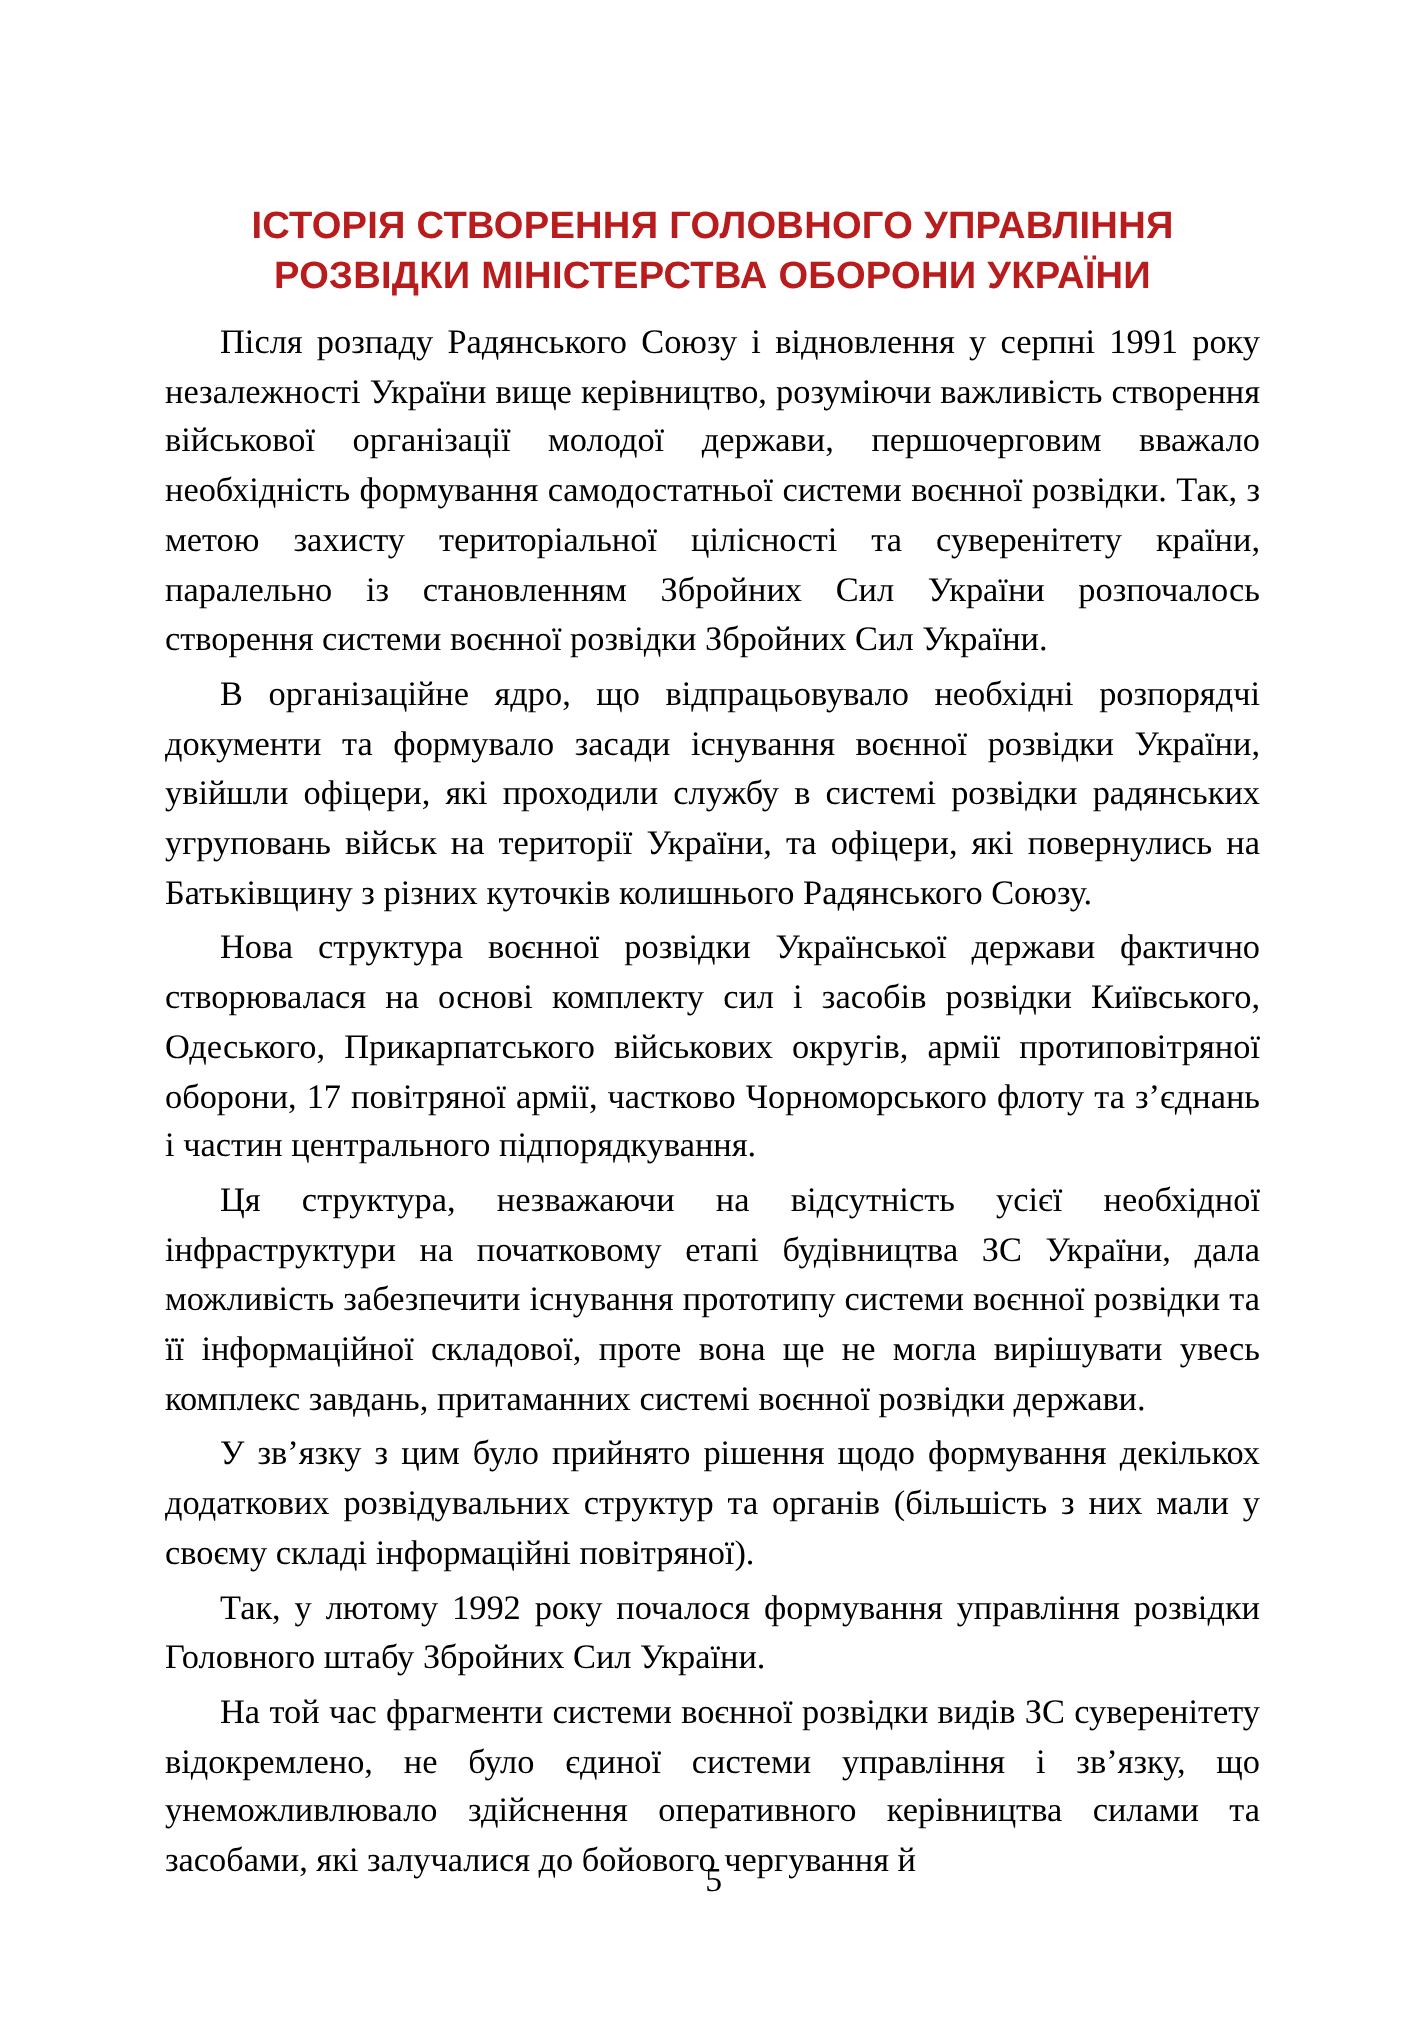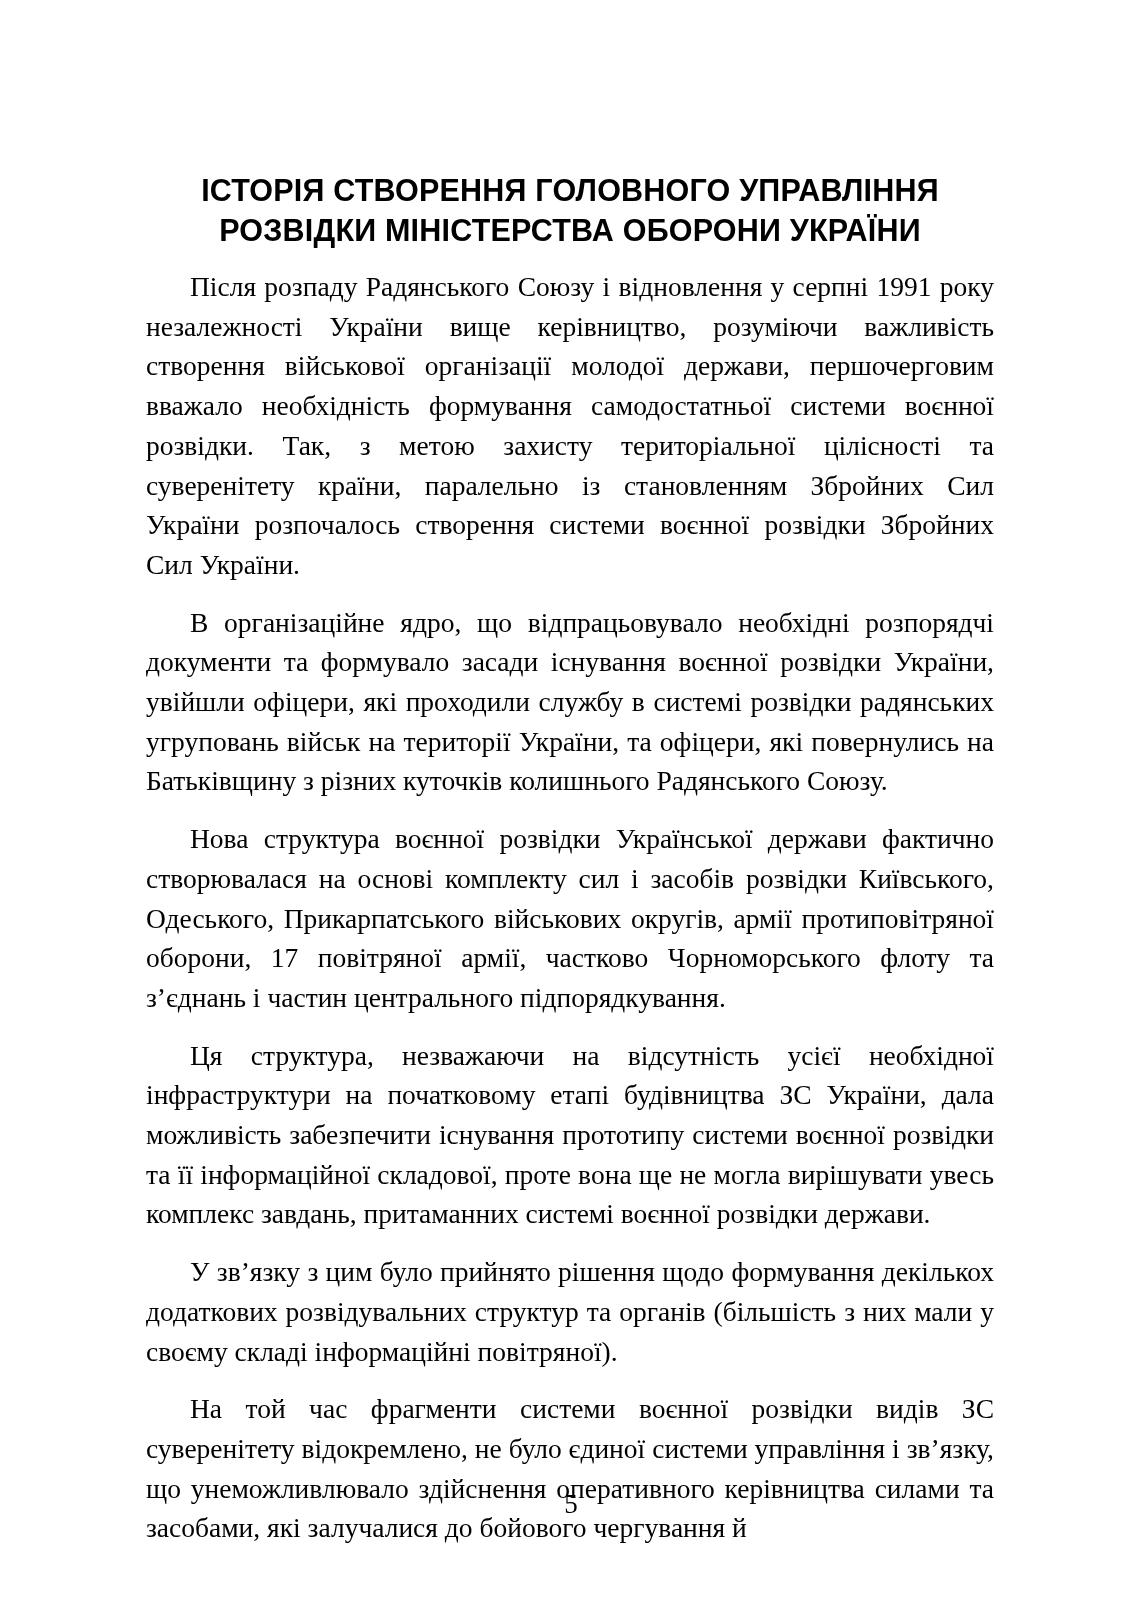--- a/index.html
+++ b/index.html
@@ -12,45 +12,45 @@
     width: 1142px;
     height: 1615px;
     background: #ffffff;
     margin: 0 auto;
     overflow: hidden;
     box-sizing: border-box;
   }
   .doc-title {
     position: absolute;
     left: 128px;
-    top: 150px;
+    top: 140px;
     width: 884px;
     text-align: center;
     font-family: "Liberation Sans", sans-serif;
     font-weight: bold;
     font-size: 30.5px;
     line-height: 40px;
     letter-spacing: 0.2px;
-    color: #000000;
+    color: #b91c1c;
     white-space: pre-line;
   }
   .body-text {
     position: absolute;
     left: 128px;
     top: 249px;
     width: 884px;
     font-family: "Liberation Serif", "DejaVu Serif", serif;
     font-size: 27.5px;
     line-height: 39.7px;
     color: #000000;
     text-align: justify;
     text-justify: inter-word;
   }
   .body-text p {
-    margin: 18px;
+    margin: 4px;
     text-indent: 44px;
     text-align: justify;
   }
   .page-number {
     position: absolute;
     left: 0;
     top: 1489px;
     width: 1142px;
     text-align: center;
     font-family: "Liberation Serif", "DejaVu Serif", serif;
@@ -65,18 +65,19 @@
 
   <h1 class="doc-title">ІСТОРІЯ СТВОРЕННЯ ГОЛОВНОГО УПРАВЛІННЯ
 РОЗВІДКИ МІНІСТЕРСТВА ОБОРОНИ УКРАЇНИ</h1>
 
   <div class="body-text">
     <p>Після розпаду Радянського Союзу і відновлення у серпні 1991 року незалежності України вище керівництво, розуміючи важливість створення військової організації молодої держави, першочерговим вважало необхідність формування самодостатньої системи воєнної розвідки. Так, з метою захисту територіальної цілісності та суверенітету країни, паралельно із становленням Збройних Сил України розпочалось створення системи воєнної розвідки Збройних Сил України.</p>
     <p>В організаційне ядро, що відпрацьовувало необхідні розпорядчі документи та формувало засади існування воєнної розвідки України, увійшли офіцери, які проходили службу в системі розвідки радянських угруповань військ на території України, та офіцери, які повернулись на Батьківщину з різних куточків колишнього Радянського Союзу.</p>
     <p>Нова структура воєнної розвідки Української держави фактично створювалася на основі комплекту сил і засобів розвідки Київського, Одеського, Прикарпатського військових округів, армії протиповітряної оборони, 17 повітряної армії, частково Чорноморського флоту та з’єднань і частин центрального підпорядкування.</p>
     <p>Ця структура, незважаючи на відсутність усієї необхідної інфраструктури на початковому етапі будівництва ЗС України, дала можливість забезпечити існування прототипу системи воєнної розвідки та її інформаційної складової, проте вона ще не могла вирішувати увесь комплекс завдань, притаманних системі воєнної розвідки держави.</p>
     <p>У зв’язку з цим було прийнято рішення щодо формування декількох додаткових розвідувальних структур та органів (більшість з них мали у своєму складі інформаційні повітряної).</p>
+    <p>Так, у лютому 1992 року почалося формування управління розвідки Головного штабу Збройних Сил України.</p>
     <p>На той час фрагменти системи воєнної розвідки видів ЗС суверенітету відокремлено, не було єдиної системи управління і зв’язку, що унеможливлювало здійснення оперативного керівництва силами та засобами, які залучалися до бойового чергування й</p>
   </div>
 
   <div class="page-number">5</div>
 
 </div>
 
 </body></html>

